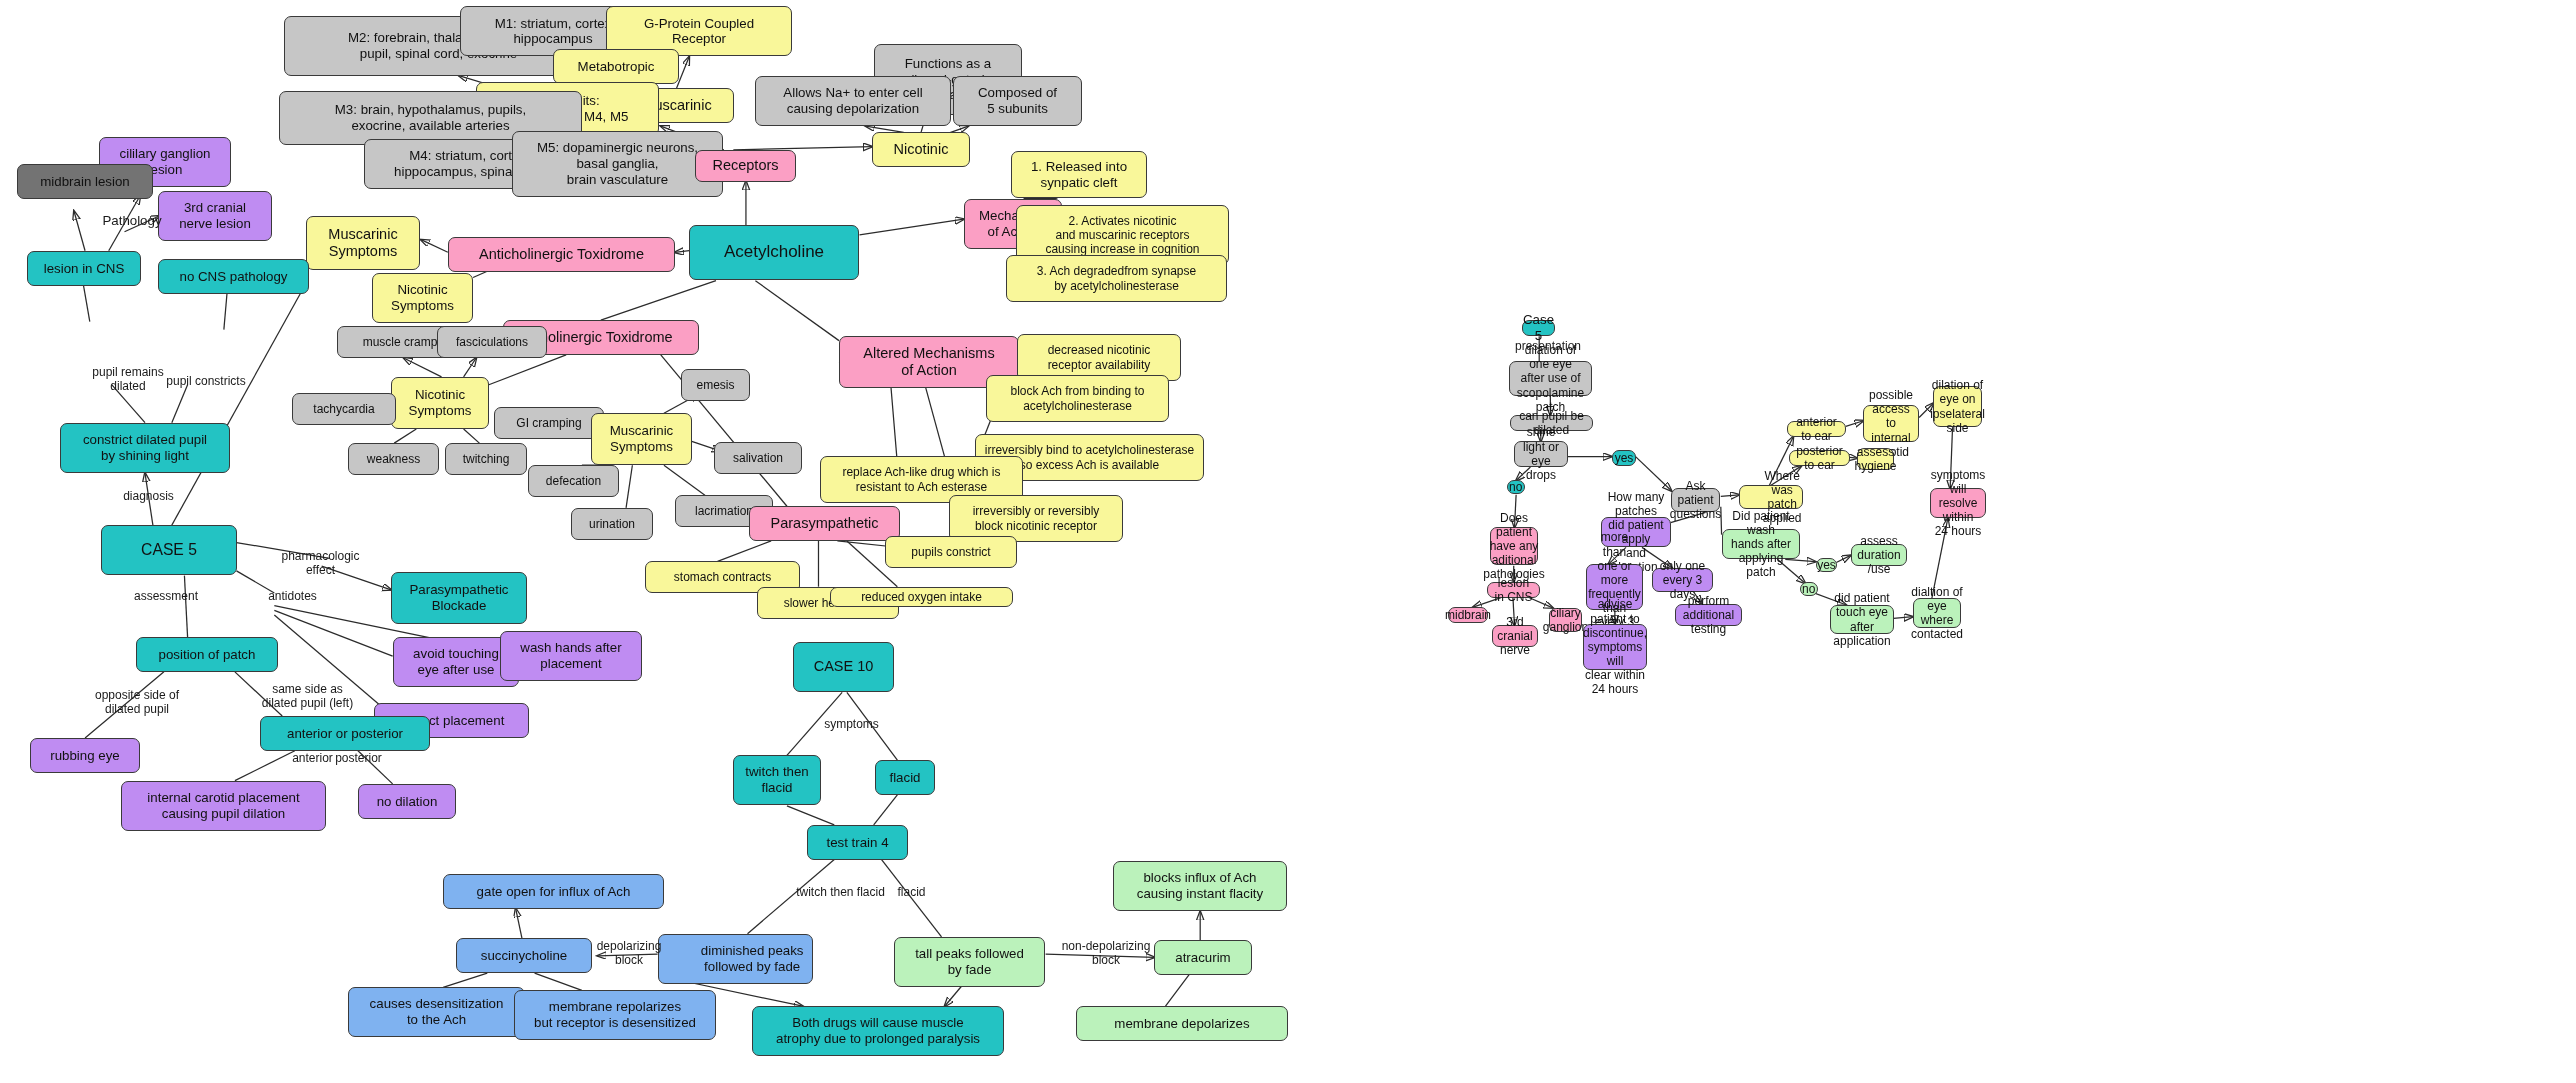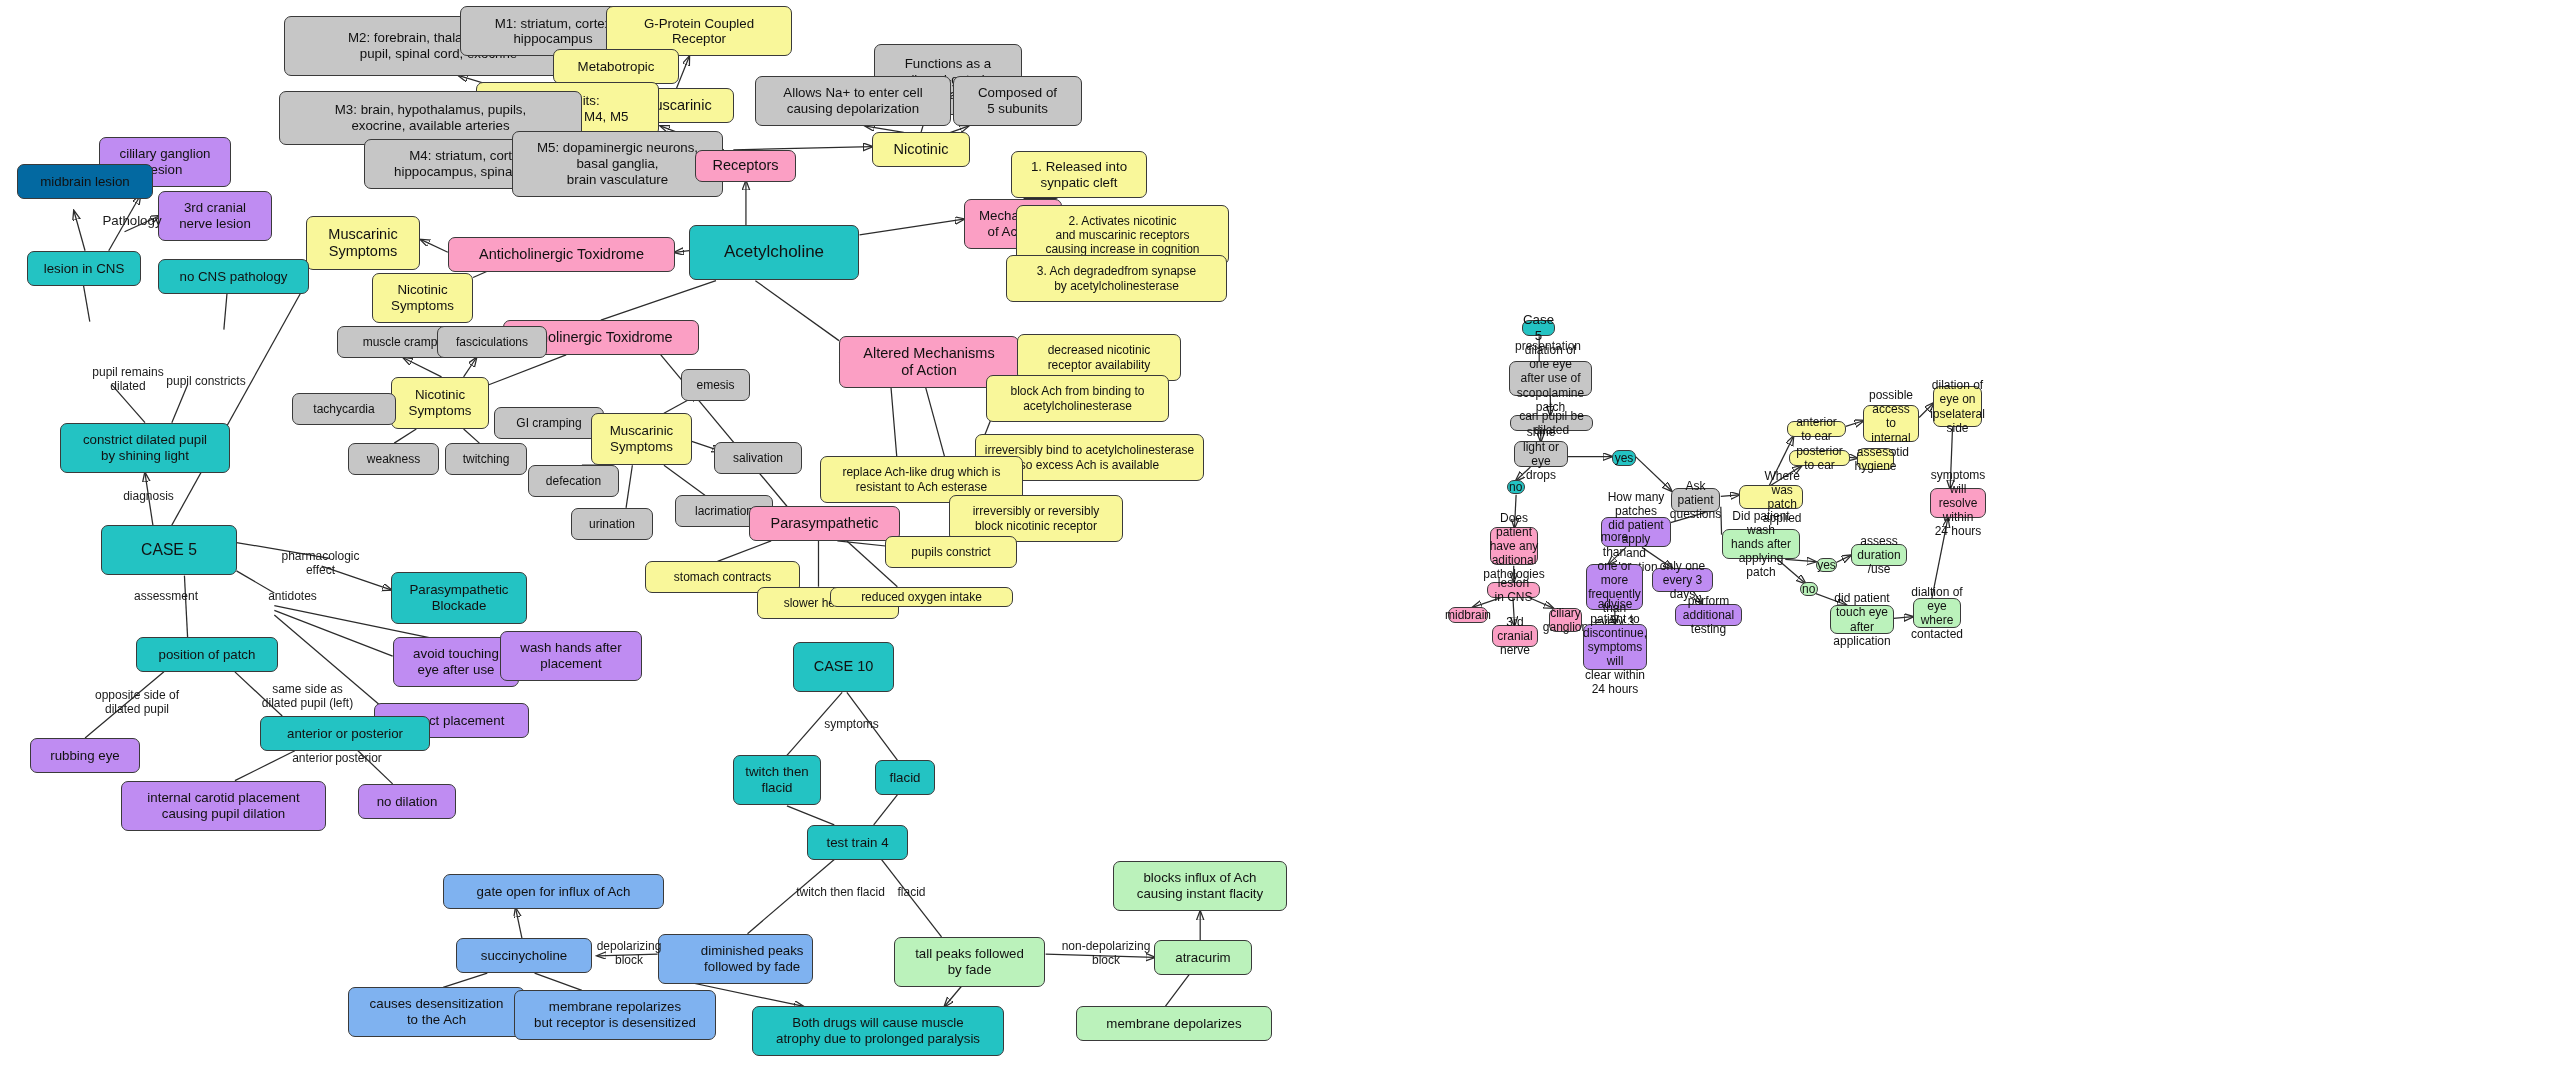--- a/index.html
+++ b/index.html
@@ -161,21 +161,21 @@
 exocrine, available arteries</div>
       <div class="node" style="left: 872px; top: 132px; width: 98px; height: 35px; background: rgb(249, 247, 154); font-size: 14.5px;">Nicotinic</div>
       <div class="node" style="left: 99px; top: 137px; width: 132px; height: 50px; background: rgb(191, 140, 242); font-size: 13.3px;">cililary ganglion
 lesion</div>
       <div class="node" style="left: 364px; top: 139px; width: 211px; height: 50px; background: rgb(198, 198, 198); font-size: 13.3px;">M4: striatum, cortex,
 hippocampus, spinal cord</div>
       <div class="node" style="left: 512px; top: 131px; width: 211px; height: 66px; background: rgb(198, 198, 198); font-size: 13.3px;">M5: dopaminergic neurons,
 basal ganglia,
 brain vasculature</div>
       <div class="node" style="left: 695px; top: 150px; width: 101px; height: 32px; background: rgb(251, 159, 196); font-size: 14.5px;">Receptors</div>
-      <div class="node" style="left: 17px; top: 164px; width: 136px; height: 35px; background: #0369a1; font-size: 13.3px;">midbrain lesion</div>
+      <div class="node" style="left: 17px; top: 164px; width: 136px; height: 35px; background: #737373; font-size: 13.3px;">midbrain lesion</div>
       <div class="node" style="left: 1011px; top: 151px; width: 136px; height: 47px; background: rgb(249, 247, 154); font-size: 13.3px;">1. Released into
 synpatic cleft</div>
       <div class="node" style="left: 158px; top: 191px; width: 114px; height: 50px; background: rgb(191, 140, 242); font-size: 13.3px;">3rd cranial
 nerve lesion</div>
       <div class="node" style="left: 964px; top: 199px; width: 98px; height: 50px; background: rgb(251, 159, 196); font-size: 13.3px;">Mechanism
 of Action</div>
       <div class="node" style="left: 1016px; top: 205px; width: 213px; height: 60px; background: rgb(249, 247, 154); font-size: 12px;">2. Activates nicotinic
 and muscarinic receptors
 causing increase in cognition</div>
       <div class="node" style="left: 306px; top: 216px; width: 114px; height: 54px; background: rgb(249, 247, 154); font-size: 14.5px;">Muscarinic
@@ -250,21 +250,21 @@
       <div class="node" style="left: 894px; top: 937px; width: 151px; height: 50px; background: rgb(187, 242, 187); font-size: 13.3px;">tall peaks followed
 by fade</div>
       <div class="node" style="left: 456px; top: 938px; width: 136px; height: 35px; background: rgb(127, 178, 240); font-size: 13.3px;">succinycholine</div>
       <div class="node" style="left: 1154px; top: 940px; width: 98px; height: 35px; background: rgb(187, 242, 187); font-size: 13.3px;">atracurim</div>
       <div class="node" style="left: 348px; top: 987px; width: 177px; height: 50px; background: rgb(127, 178, 240); font-size: 13.3px;">causes desensitization
 to the Ach</div>
       <div class="node" style="left: 514px; top: 990px; width: 202px; height: 50px; background: rgb(127, 178, 240); font-size: 13.3px;">membrane repolarizes
 but receptor is desensitized</div>
       <div class="node" style="left: 752px; top: 1006px; width: 252px; height: 50px; background: rgb(35, 195, 195); font-size: 13.3px;">Both drugs will cause muscle
 atrophy due to prolonged paralysis</div>
-      <div class="node" style="left: 1076px; top: 1006px; width: 196px; height: 35px; background: rgb(187, 242, 187); font-size: 13.3px;">membrane depolarizes</div>
+      <div class="node" style="left: 1076px; top: 1006px; width: 212px; height: 35px; background: rgb(187, 242, 187); font-size: 13.3px;">membrane depolarizes</div>
       <div class="lbl" style="left: 77px; top: 213px; width: 110px; font-size: 13.3px;">Pathology</div>
       <div class="lbl" style="left: 65px; top: 366px; width: 126px; font-size: 12px;">pupil remains
 dilated</div>
       <div class="lbl" style="left: 143px; top: 375px; width: 126px; font-size: 12px;">pupil constricts</div>
       <div class="lbl" style="left: 101px; top: 490px; width: 95px; font-size: 12px;">diagnosis</div>
       <div class="lbl" style="left: 259px; top: 550px; width: 123px; font-size: 12px;">pharmacologic
 effect</div>
       <div class="lbl" style="left: 114px; top: 590px; width: 104px; font-size: 12px;">assessment</div>
       <div class="lbl" style="left: 247px; top: 590px; width: 91px; font-size: 12px;">antidotes</div>
       <div class="lbl" style="left: 66px; top: 689px; width: 142px; font-size: 12px;">opposite side of

